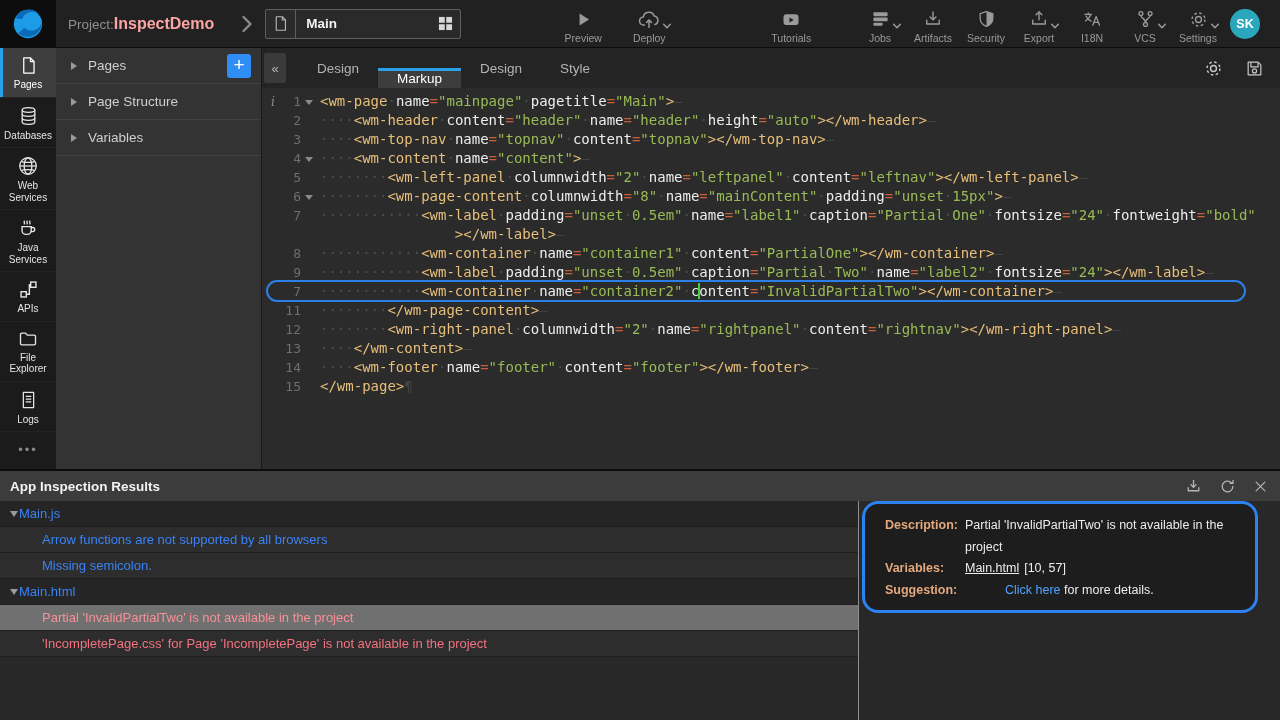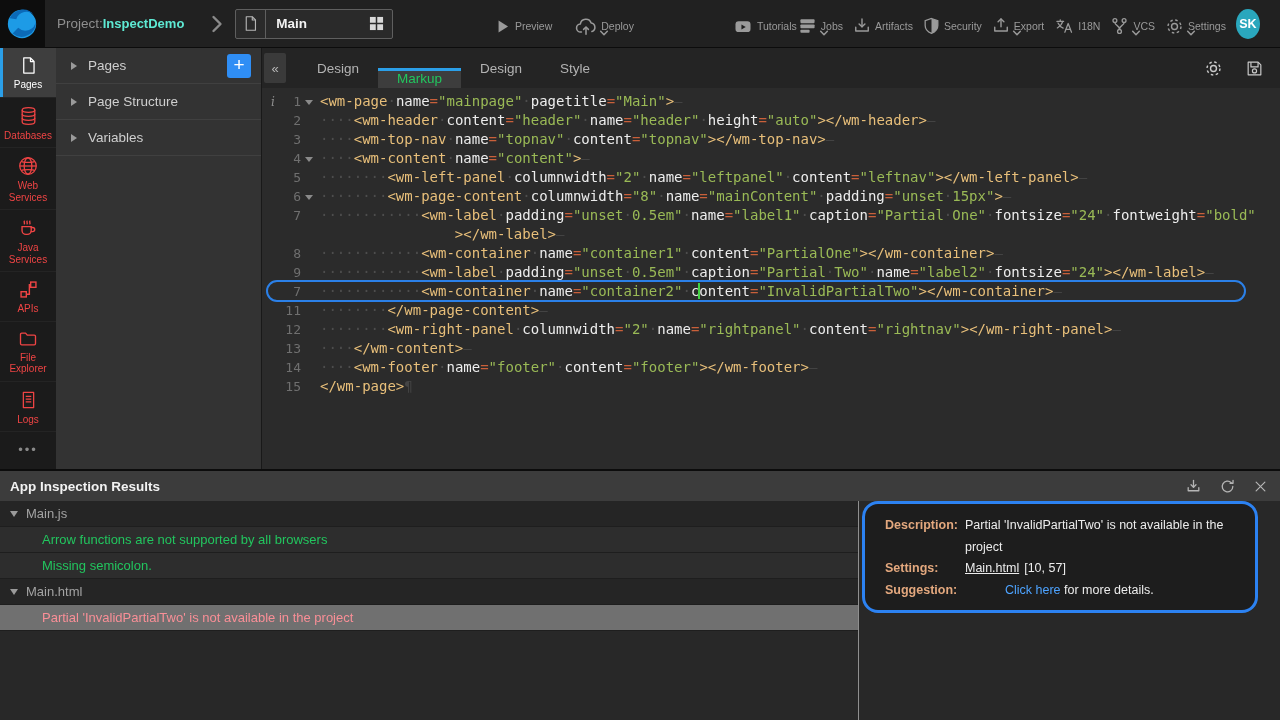--- a/index.html
+++ b/index.html
@@ -4,56 +4,56 @@
 <style>
   * { margin:0; padding:0; box-sizing:border-box; }
   html,body { width:1280px; height:720px; overflow:hidden; background:#1c1c1c;
               font-family:"Liberation Sans",sans-serif; }
   .app { width:1280px; height:720px; display:flex; flex-direction:column; }
 
   
   .topbar { flex:0 0 47px; background:#212121; display:flex; align-items:center; border-bottom:1px solid #0c0c0c; }
   .logo { width:56px; height:47px; background:#0d0d0d; display:flex; align-items:center; justify-content:center; }
   .proj { margin-left:12px; font-size:13.5px; color:#8f8f8f; white-space:nowrap; }
-  .proj b { color:#5eead4; font-weight:700; font-size:13px; }
+  .proj b { color:#fca5a5; font-weight:700; font-size:16px; }
   .bigchev { margin-left:26px; color:#8a8a8a; display:flex; align-items:center; }
   .selector { margin-left:12px; width:196px; height:30px; border:1px solid #5f5f5f; background:#2a2a2a; border-radius:2px; display:flex; align-items:center; }
   .selector .dic { width:30px; height:100%; border-right:1px solid #5f5f5f; display:flex; align-items:center; justify-content:center; color:#b5b5b5; }
   .selector .val { flex:1; color:#f2f2f2; font-size:13.5px; font-weight:700; padding-left:10px; }
   .selector .grd { width:30px; display:flex; justify-content:center; color:#d8d8d8; }
   .actions { display:flex; margin-left:100px; gap:22px; align-items:flex-start; }
   .tools   { display:flex; margin-left:auto; gap:9px; align-items:flex-end; }
-  .tbtn { display:flex; flex-direction:row; align-items:center; color:#9a9a9a; gap:3px; min-width:44px; padding-top:5px; }
+  .tbtn { display:flex; flex-direction:column; align-items:center; color:#9a9a9a; gap:3px; min-width:44px; padding-top:5px; }
   .tbtn .iwrap { position:relative; height:21px; display:flex; align-items:center; }
   .tbtn .lbl { font-size:10.5px; line-height:11px; white-space:nowrap; }
   .tbtn .chev { position:absolute; right:-11px; bottom:0; color:#9a9a9a; }
   .tbtn.gapL { margin-left:76px; }
   .avatar { width:30px; height:30px; border-radius:50%; background:#2aa7bd; color:#fff; font-weight:700; font-size:12.5px; display:flex; align-items:center; justify-content:center; margin:0 20px 0 10px; align-self:center; }
   .icn { display:inline-flex; line-height:0; }
 
   
   .main { flex:0 0 421px; display:flex; min-height:0; }
   .iconbar { width:56px; background:#1b1b1b; display:flex; flex-direction:column; }
-  .side-item { display:flex; flex-direction:column; align-items:center; gap:3px; padding:7px 2px 6px; color:#ef4444; border-bottom:1px solid #242424; position:relative; }
+  .side-item { display:flex; flex-direction:column; align-items:center; gap:3px; padding:7px 2px 6px; color:#e5e5e5; border-bottom:1px solid #242424; position:relative; }
   .side-item .lbl { font-size:10px; line-height:11.5px; text-align:center; }
   .side-item.active { background:#3e3e3e; color:#ffffff; }
   .side-item.active::before { content:''; position:absolute; left:0; top:0; bottom:0; width:3px; background:#2b9fe8; }
   .side-more { margin-top:10px; text-align:center; color:#8a8a8a; font-size:13px; letter-spacing:2px; }
 
   .explorer { width:206px; background:#333333; border-right:1px solid #191919; }
   .exp-row { height:36px; display:flex; align-items:center; border-bottom:1px solid #404040; padding:0 10px 0 15px; color:#cfcfcf; font-size:13.5px; gap:11px; }
   .cright { width:0; height:0; border-left:6px solid #9a9a9a; border-top:4.5px solid transparent; border-bottom:4.5px solid transparent; }
   .cdown  { width:0; height:0; border-top:6px solid #9a9a9a; border-left:4.5px solid transparent; border-right:4.5px solid transparent; }
   .addbtn { margin-left:auto; width:24px; height:24px; background:#2f8ef5; border-radius:3px; color:#fff; font-size:19px; line-height:22px; text-align:center; font-weight:400; }
 
   .editor { flex:1; display:flex; flex-direction:column; background:#2b2b2b; min-width:0; }
   .tabbar { flex:0 0 40px; background:#242424; display:flex; align-items:stretch; }
   .collapse { width:22px; height:30px; margin:5px 12px 0 2px; background:#3a3a3a; border-radius:2px; color:#b8b8b8; display:flex; align-items:center; justify-content:center; font-size:13px; align-self:flex-start; }
   .tab { padding:0 19px; display:flex; align-items:center; color:#b3b3b3; font-size:13.5px; position:relative; }
-  .tab.active { background:#3d3d3d; color:#22c55e;margin-top:20px; }
+  .tab.active { background:#3d3d3d; color:#ffffff;margin-top:20px; }
   .tab.active::before { content:''; position:absolute; top:0; left:0; right:0; height:3px; background:#2b9fe8; }
   .tabbar-right { margin-left:auto; display:flex; align-items:center; gap:21px; padding-right:16px; color:#c9c9c9; }
 
   .codewrap { flex:1; padding-top:4px; overflow:hidden; font-family:"DejaVu Sans Mono",monospace; font-size:14px; line-height:19px; }
   .cl { display:flex; position:relative; }
   .gut { flex:0 0 58px; display:flex; justify-content:flex-end; align-items:flex-start; color:#6f6f6f; font-size:13px; padding-right:7px; position:relative; }
   .gut .info { position:absolute; left:9px; top:1px; font-style:italic; color:#8f8f8f; font-family:"DejaVu Serif",serif; font-size:12px; }
   .gut .ln { min-width:20px; text-align:right; }
   .gut .fold { width:0; height:0; border-top:5px solid #8a8a8a; border-left:4px solid transparent; border-right:4px solid transparent; margin:8px 0 0 4px; }
   .gut .fold.off { visibility:hidden; }
@@ -64,23 +64,23 @@
   .cl.hl::after { content:''; position:absolute; left:4px; right:34px; top:-2px; bottom:-1px; border:2.5px solid #2b80e8; border-radius:13px; pointer-events:none; }
 
   
   .gapline { flex:0 0 2px; background:#0c0c0c; }
   .bottom { flex:1; background:#282828; display:flex; flex-direction:column; min-height:0; }
   .bheader { flex:0 0 30px; background:#3c3c3c; display:flex; align-items:center; padding:0 12px 0 10px; }
   .btitle { color:#f2f2f2; font-size:13.5px; font-weight:700; }
   .bicons { margin-left:auto; display:flex; gap:17px; align-items:center; color:#b5b5b5; }
   .bbody { flex:1; position:relative; }
   .rows { width:858px; }
-  .igroup { height:26px; background:#252525; border-bottom:1px solid #1e1e1e; display:flex; align-items:center; gap:8px; padding-left:10px; color:#a3a3a3; font-size:13px; }
+  .igroup { height:26px; background:#252525; border-bottom:1px solid #1e1e1e; display:flex; align-items:center; gap:1px; padding-left:10px; color:#3b82f6; font-size:13px; }
   .iitem { height:26px; background:#2d2d2d; border-bottom:1px solid #1e1e1e; display:flex; align-items:center; padding-left:42px; font-size:13px; }
-  .iitem.warn { color:#22c55e; }
+  .iitem.warn { color:#3b82f6; }
   .iitem.err { color:#f2737f; }
   .iitem.selected { background:#707070; color:#f98f97; }
   .vline { position:absolute; left:858px; top:0; bottom:0; width:1px; background:#8f8f8f; }
   .tooltipbox { position:absolute; left:862px; top:0; width:396px; height:112px; background:#1d1d1d; border:3px solid #2c82f2; border-radius:16px; padding:11px 16px 10px 20px; }
   .trow { display:flex; font-size:12.5px; line-height:21.5px; color:#ececec; }
   .tlabel { flex:0 0 80px; color:#e3a87e; font-weight:700; }
   .tval { flex:1; }
   .tval u { text-decoration:underline; }
   .tval .pos { margin-left:5px; }
   .link { color:#4da3ff;margin-left:40px; }
@@ -535,29 +535,32 @@
           <div class="iitem warn">
             <span>Missing semicolon.</span>
           </div>
           <div class="igroup">
             <span class="cdown"></span>
             <span>Main.html</span>
           </div>
           <div class="iitem err selected">
             <span>Partial 'InvalidPartialTwo' is not available in the project</span>
           </div>
+          <div class="iitem err">
+            <span>'IncompletePage.css' for Page 'IncompletePage' is not available in the project</span>
+          </div>
         </div>
       <div class="vline"></div>
       <div class="tooltipbox">
         <div class="trow">
           <span class="tlabel">Description:</span>
           <span class="tval">Partial 'InvalidPartialTwo' is not available in the project</span>
         </div>
         <div class="trow">
-          <span class="tlabel">Settings:</span>
+          <span class="tlabel">Variables:</span>
           <span class="tval"><u>Main.html</u><span class="pos">[10, 57]</span></span>
         </div>
         <div class="trow">
           <span class="tlabel">Suggestion:</span>
           <span class="tval"><span class="link">Click here</span><span> for more details.</span></span>
         </div>
       </div>
     </div>
   </div>
 </div>

